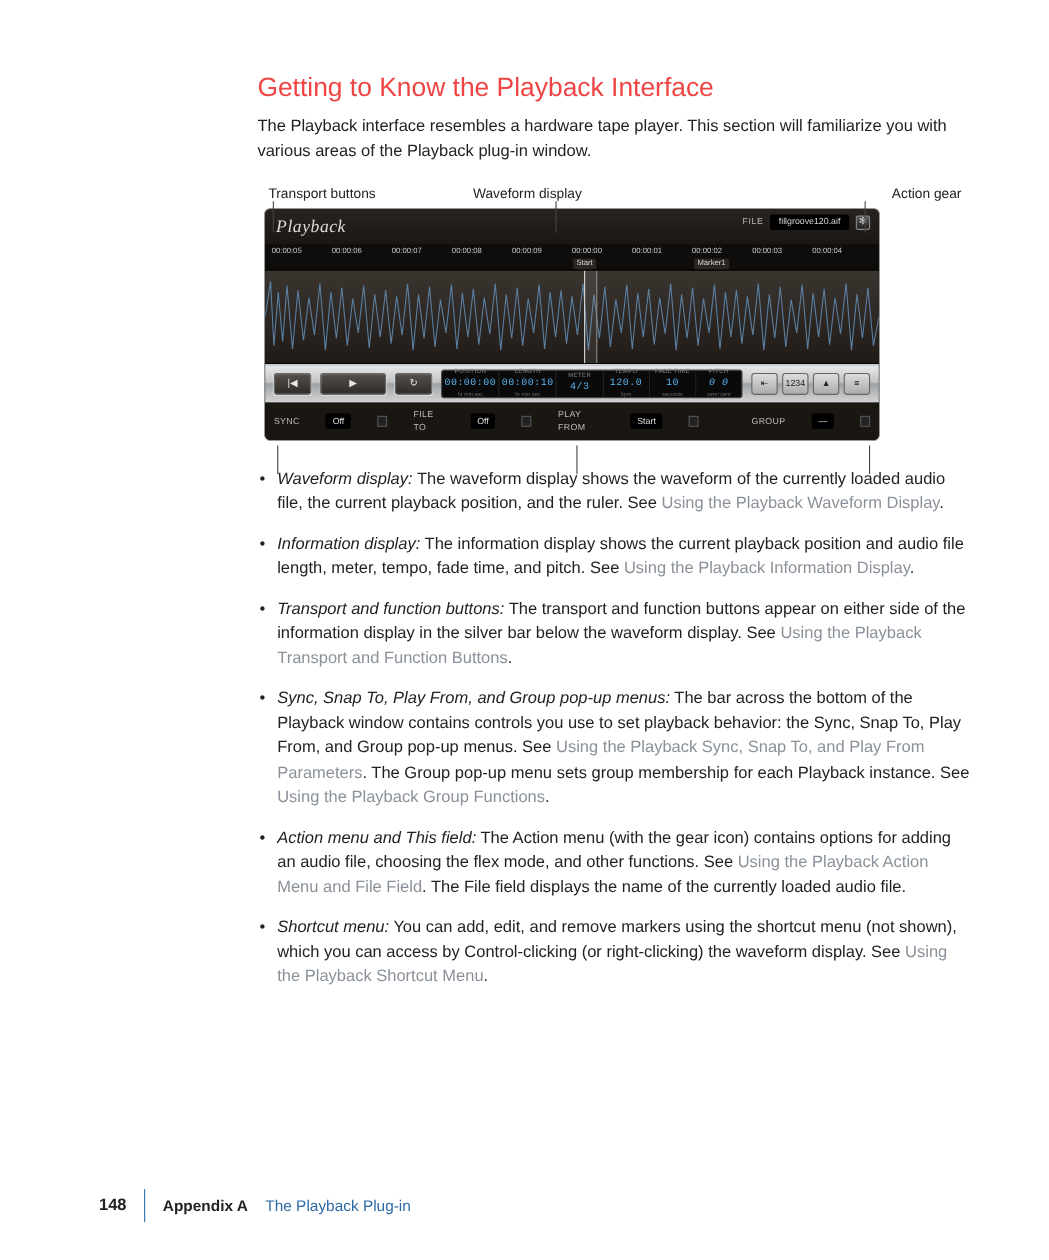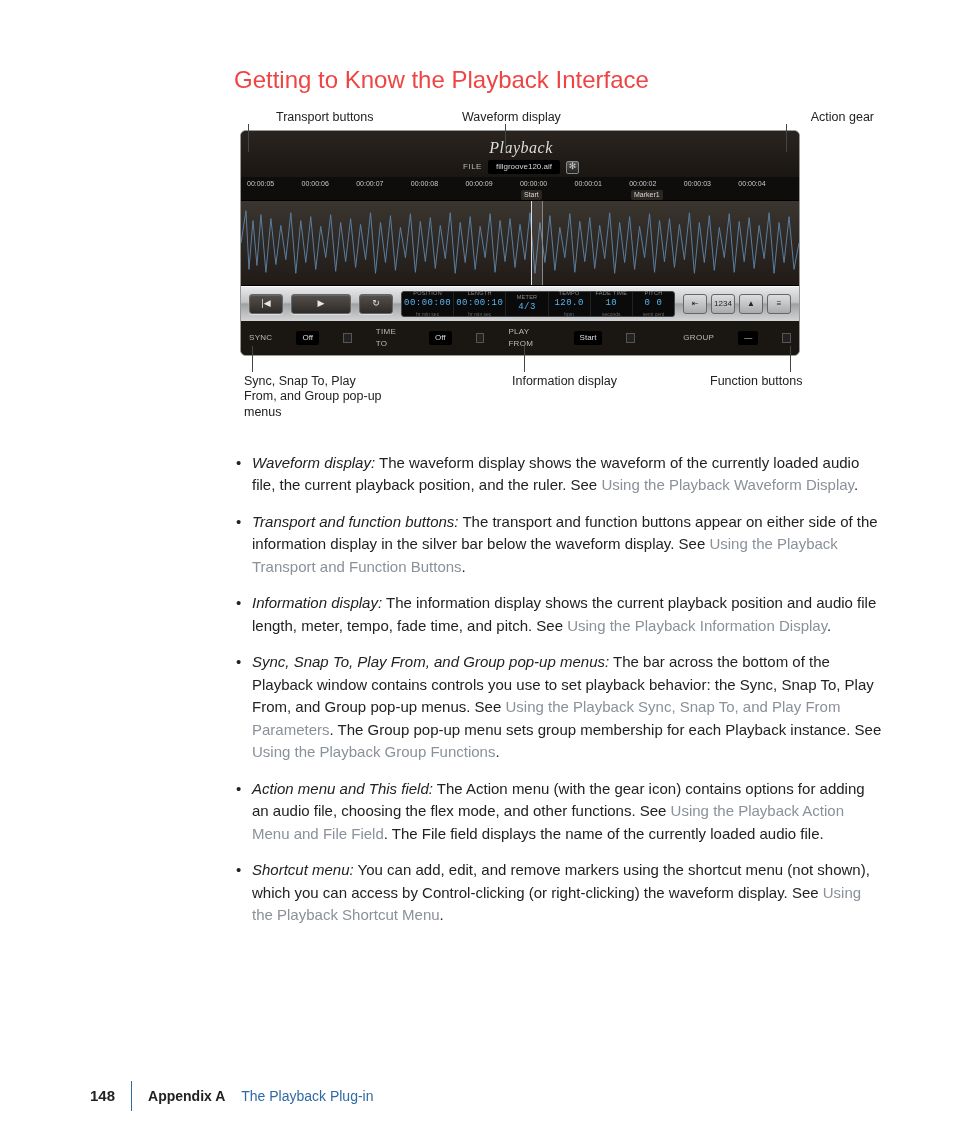--- a/index.html
+++ b/index.html
@@ -23,36 +23,35 @@
   }
   .intro { margin-bottom: 18px; }
   
   .fig-wrap { position: relative; margin: 10px 0 24px 6px; }
   .callout-row-top, .callout-row-bot {
     position: relative;
     height: 22px;
     font-size: 12.5px;
     color: #222;
   }
-  .callout { position: absolute; white-space: nowrap; margin-left: 32px; }
+  .callout { position: absolute; white-space: nowrap; }
   .fig {
     width: 560px;
     border: 1px solid #999;
     background: #1a1612;
     border-radius: 6px;
     overflow: hidden;
     box-shadow: 0 2px 6px rgba(0,0,0,.4) inset;
   }
   .fig-header {
     display: flex;
-    align-items: center;
+    align-items: flex-start;
     justify-content: space-between;
     padding: 5px 8px 3px 10px;
     background: linear-gradient(#2a2420,#1a1612);
-    flex-direction: column;
   }
   .logo {
     font-family: "Brush Script MT", cursive;
     font-style: italic;
     color: #ddd;
     font-size: 16px;
     letter-spacing: .5px;
   }
   .file-block { display: flex; align-items: center; gap: 6px; }
   .file-label { font-size: 8px; color: #b8b8b8; letter-spacing: .5px; }
@@ -95,21 +94,21 @@
   .tbtn.wide { width: 60px; }
   .info-panel {
     flex: 1; display:flex; height: 26px;
     background: #0a0a0a; border: 1px solid #444; border-radius: 3px;
     font-size: 7.5px; color: #7fb3de;
   }
   .info-cell {
     flex: 1; display:flex; flex-direction:column; align-items:center; justify-content:center;
     border-right: 1px solid #222; padding: 1px 2px;
   }
-  .info-cell:last-child { border-right:none; }
+  .info-cell:last-child { border-right:none;font-style:italic; }
   .info-cell .lab { font-size:5.5px; color:#888; letter-spacing:.3px;}
   .info-cell .val { font-size:9px; font-family: "DS-Digital","Courier New",monospace; letter-spacing:.5px; color:#59b4ef;}
   .info-cell .sub { font-size:5px; color:#666;}
   .fbtns { display:flex; gap:4px; }
   .fbtn {
     width: 24px; height: 20px; border:1px solid #666; border-radius:3px;
     background: linear-gradient(#dcdddf,#a9abad); font-size:8px; color:#222;
     display:flex;align-items:center;justify-content:center;
   }
   .bottom-bar {
@@ -157,20 +156,21 @@
     width: 1px; height: 30px; background: #2f6aa5;
   }
   .page-footer .apx { font-weight: 700; }
   .page-footer .apx-title { color:#2f6aa5; margin-left: 12px; font-weight:400;}
 </style>
 </head>
 <body>
 
 <div class="content">
   <h1>Getting to Know the Playback Interface</h1>
+  <p class="intro">The Playback interface resembles a hardware tape player. This section will familiarize you with various areas of the Playback plug-in window.</p>
 
   <div class="fig-wrap">
 
     <div class="callout-row-top">
       <span class="callout" style="left:4px;">Transport buttons</span>
       <span class="callout" style="left:190px;">Waveform display</span>
       <span class="callout" style="right:10px;">Action gear</span>
       <span class="leader" style="left:8px; top:16px; height:28px;"></span>
       <span class="leader" style="left:265px; top:16px; height:28px;"></span>
       <span class="leader" style="left:546px; top:16px; height:28px;"></span>
@@ -253,53 +253,48 @@
           <div class="fbtn">1234</div>
           <div class="fbtn">▲</div>
           <div class="fbtn">≡</div>
         </div>
       </div>
 
       <div class="bottom-bar">
         <span class="bb-label">SYNC</span>
         <span class="bb-val">Off</span>
         <span class="bb-sel"></span>
-        <span class="bb-label">TIME TO</span>
+        <span class="bb-label">FILE TO</span>
         <span class="bb-val">Off</span>
         <span class="bb-sel"></span>
         <span class="bb-label">PLAY FROM</span>
         <span class="bb-val">Start</span>
         <span class="bb-sel"></span>
         <span class="bb-gap"></span>
         <span class="bb-label">GROUP</span>
         <span class="bb-val">—</span>
         <span class="bb-sel"></span>
       </div>
     </div>
 
     <span class="leader" style="left:12px;  top:238px; height:26px;"></span>
     <span class="leader" style="left:284px; top:238px; height:26px;"></span>
     <span class="leader" style="left:550px; top:238px; height:26px;"></span>
 
-    <div class="callout-bot-labels" style="height:54px;">
-      <div style="left:4px; top:0; width:140px;">Sync, Snap To, Play From, and Group pop-up menus</div>
-      <div style="left:272px; top:0;">Information display</div>
-      <div style="left:470px; top:0;">Function buttons</div>
-    </div>
   </div>
 
   <ul class="body-list">
     <li>
       <span class="term">Waveform display:</span><span>  The waveform display shows the waveform of the currently loaded audio file, the current playback position, and the ruler. See </span><span class="link">Using the Playback Waveform Display</span><span>.</span>
     </li>
     <li>
+      <span class="term">Information display:</span><span>  The information display shows the current playback position and audio file length, meter, tempo, fade time, and pitch. See </span><span class="link">Using the Playback Information Display</span><span>.</span>
+    </li>
+    <li>
       <span class="term">Transport and function buttons:</span><span>  The transport and function buttons appear on either side of the information display in the silver bar below the waveform display. See </span><span class="link">Using the Playback Transport and Function Buttons</span><span>.</span>
-    </li>
-    <li>
-      <span class="term">Information display:</span><span>  The information display shows the current playback position and audio file length, meter, tempo, fade time, and pitch. See </span><span class="link">Using the Playback Information Display</span><span>.</span>
     </li>
     <li>
       <span class="term">Sync, Snap To, Play From, and Group pop-up menus:</span><span>  The bar across the bottom of the Playback window contains controls you use to set playback behavior: the Sync, Snap To, Play From, and Group pop-up menus. See </span><span class="link">Using the Playback Sync, Snap To, and Play From Parameters</span><span>. The Group pop-up menu sets group membership for each Playback instance. See </span><span class="link">Using the Playback Group Functions</span><span>.</span>
     </li>
     <li>
       <span class="term">Action menu and This field:</span><span>  The Action menu (with the gear icon) contains options for adding an audio file, choosing the flex mode, and other functions. See </span><span class="link">Using the Playback Action Menu and File Field</span><span>. The File field displays the name of the currently loaded audio file.</span>
     </li>
     <li>
       <span class="term">Shortcut menu:</span><span>  You can add, edit, and remove markers using the shortcut menu (not shown), which you can access by Control-clicking (or right-clicking) the waveform display. See </span><span class="link">Using the Playback Shortcut Menu</span><span>.</span>
     </li>

